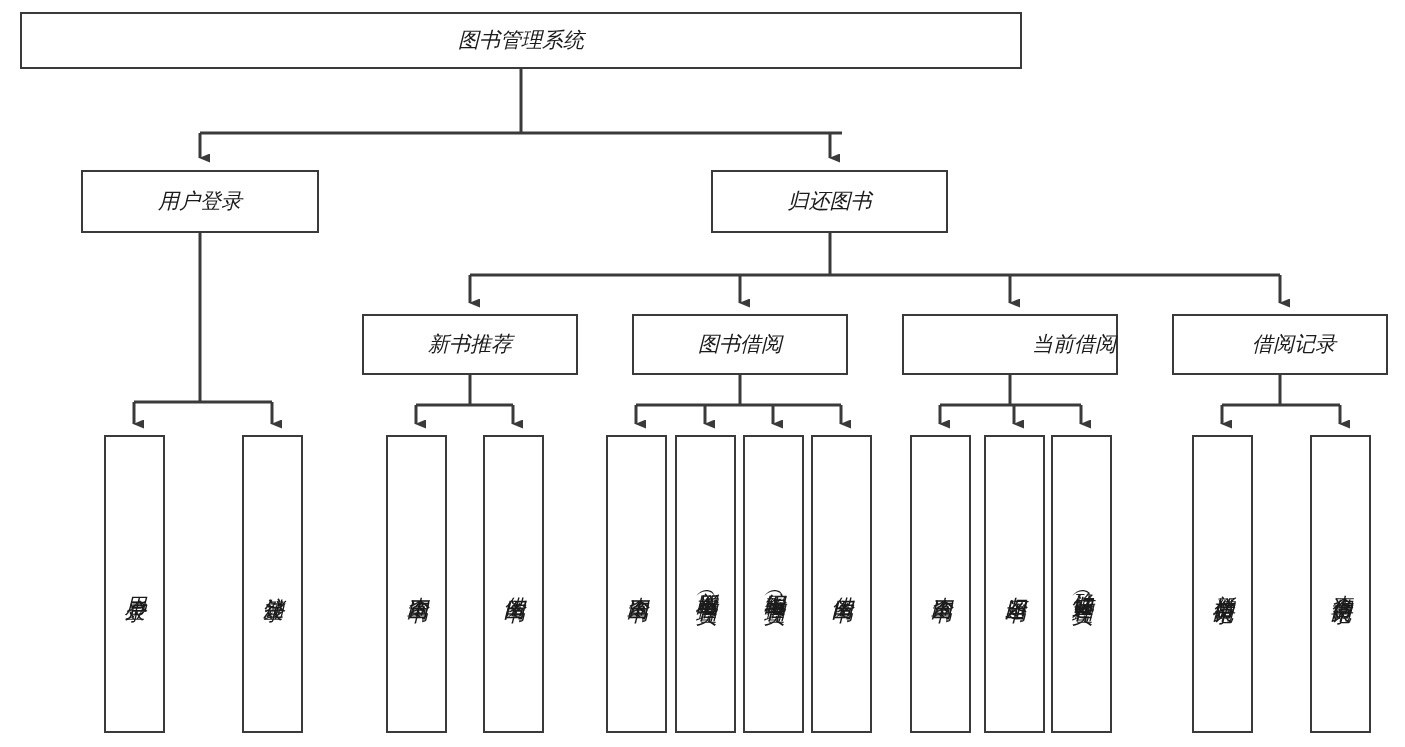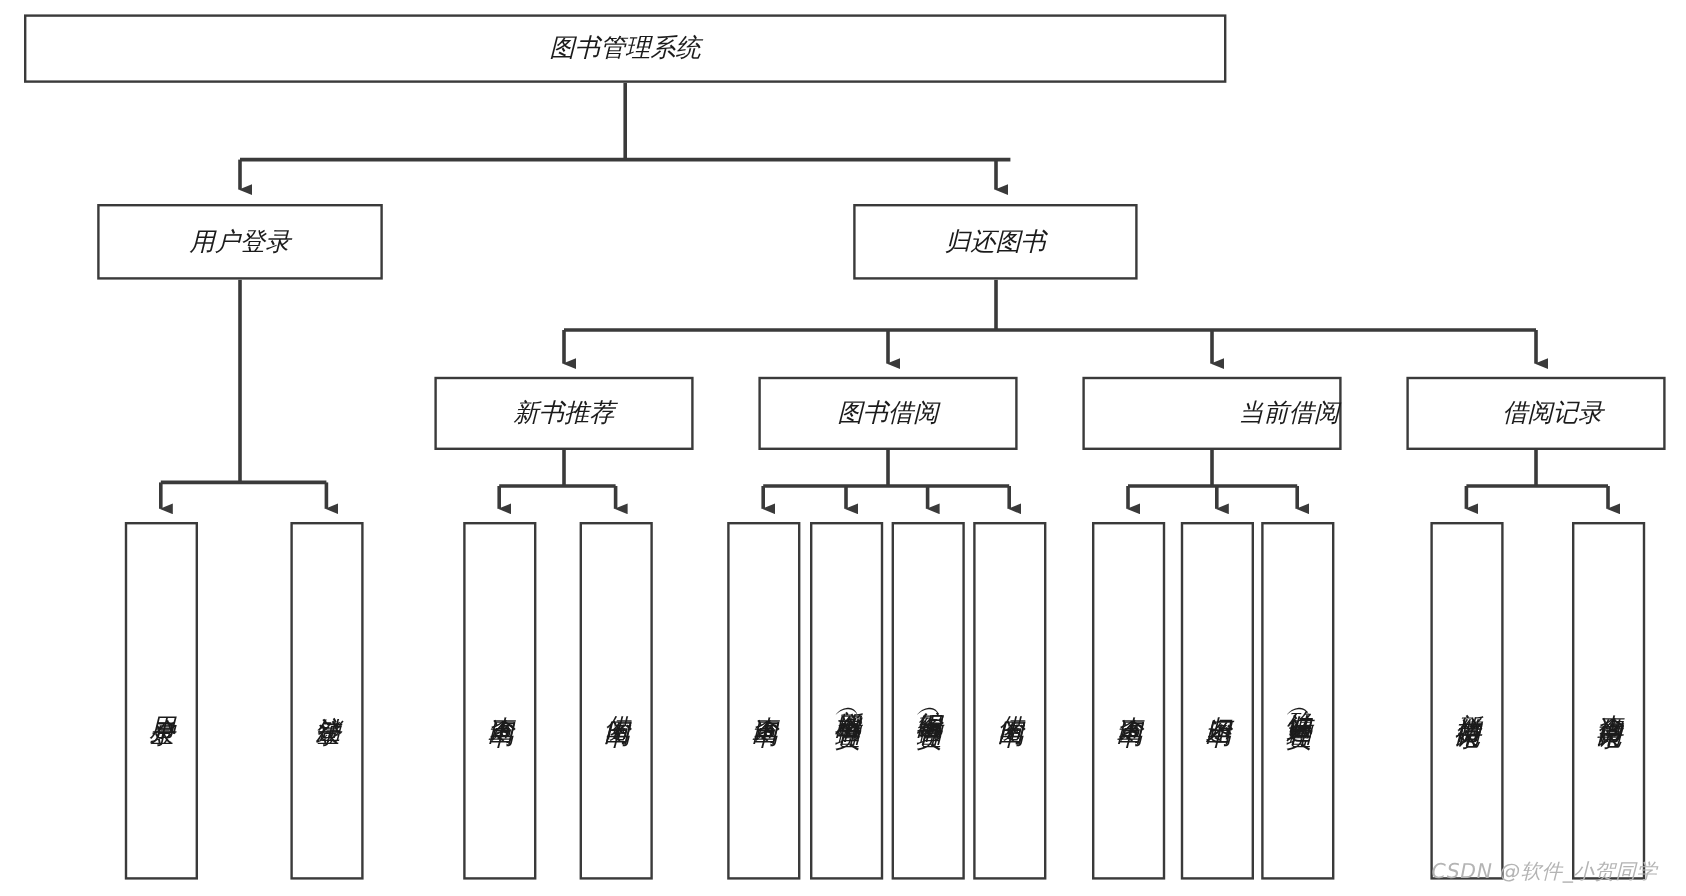--- a/index.html
+++ b/index.html
@@ -179,15 +179,14 @@
   <div class="node vert" id="node-leaf-10" style="left: 1051px; top: 435px; width: 61px; height: 298px;">
     <span class="label">确认归还（管理员）</span>
   </div>
   <div class="node vert" id="node-leaf-11" style="left: 1192px; top: 435px; width: 61px; height: 298px;">
     <span class="label">新增借阅记录</span>
   </div>
   <div class="node vert" id="node-leaf-12" style="left: 1310px; top: 435px; width: 61px; height: 298px;">
     <span class="label">查询借阅记录</span>
   </div>
 
-  <div class="watermark" id="watermark" style="left: 1193px; top: 715px;">CSDN @软件_小贺同学</div>
 
 </div>
 
 </body></html>

